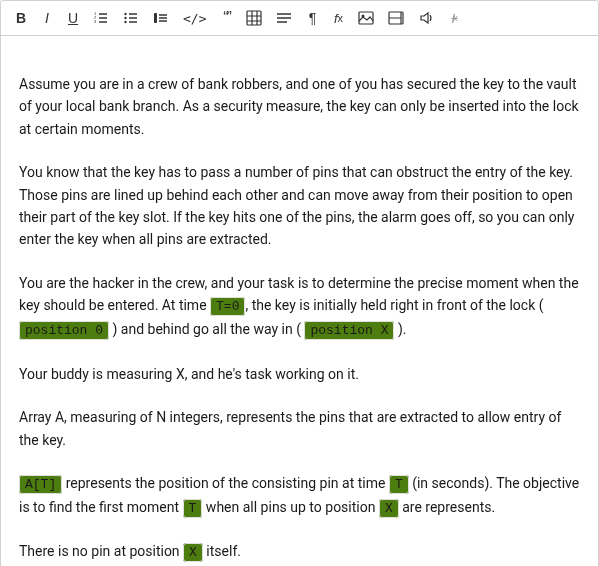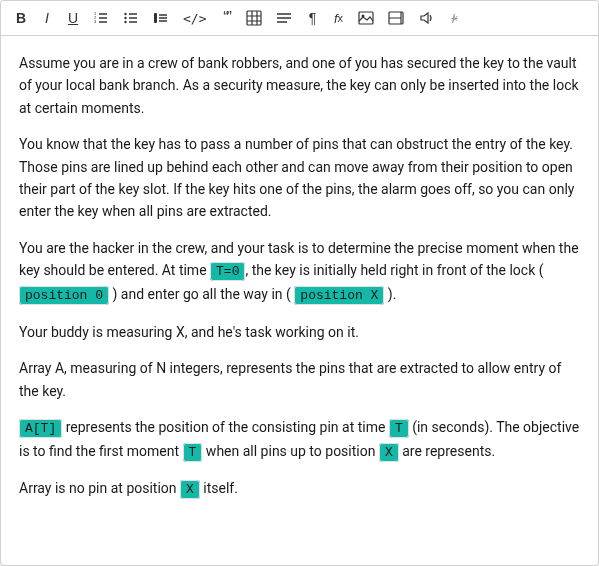--- a/index.html
+++ b/index.html
@@ -65,29 +65,30 @@
 
     .content-area {
       padding: 16px 18px;
       font-size: 14px;
       line-height: 1.6;
       color: #1a1a1a;
     }
 
     .content-area p {
       margin-bottom: 14px;
+      margin-top: 21px;
     }
 
     .content-area p:last-child {
       margin-bottom: 0;
     }
 
     code.inline {
       font-family: 'Courier New', Courier, monospace;
-      background: #14b8a6;
+      background: #4d7c0f;
       border: 1px solid #e0e0e0;
       border-radius: 3px;
       padding: 1px 5px;
       font-size: 13px;
     }
 
     strong {
       font-weight: normal;
     }
   </style>
@@ -197,33 +198,33 @@
 
     <p>
       <span>Assume you are in a crew of bank robbers, and one of you has secured the key to the vault of your local bank branch. As a security measure, the key can only be inserted into the lock at certain moments.</span>
     </p>
 
     <p>
       <span>You know that the key has to pass a number of pins that can obstruct the entry of the key. Those pins are lined up behind each other and can move away from their position to open their part of the key slot. If the key hits one of the pins, the alarm goes off, so you can only enter the key when all pins are extracted.</span>
     </p>
 
     <p>
-      <span>You are the hacker in the crew, and your task is to determine the precise moment when the key should be entered. At time </span><code class="inline">T=0</code><span>, the key is initially held right in front of the lock ( </span><code class="inline">position 0</code><span> ) and enter go all the way in ( </span><code class="inline">position X</code><span> ).</span>
+      <span>You are the hacker in the crew, and your task is to determine the precise moment when the key should be entered. At time </span><code class="inline">T=0</code><span>, the key is initially held right in front of the lock ( </span><code class="inline">position 0</code><span> ) and behind go all the way in ( </span><code class="inline">position X</code><span> ).</span>
     </p>
 
     <p>
       <span>Your buddy is measuring X, and he's task working on it.</span>
     </p>
 
     <p>
       <strong>Array <span>A</span></strong><span>, measuring of </span><strong>N integers</strong><span>, represents the pins that are extracted to allow entry of the key.</span>
     </p>
 
     <p>
       <code class="inline">A[T]</code><span> represents the position of the consisting pin at time </span><code class="inline">T</code><span> (in seconds). The objective is to find the first moment </span><code class="inline">T</code><span> when all pins up to position </span><code class="inline">X</code><span> are represents.</span>
     </p>
 
     <p>
-      <span>Array is no pin at position </span><code class="inline">X</code><span> itself.</span>
+      <span>There is no pin at position </span><code class="inline">X</code><span> itself.</span>
     </p>
 
   </div>
 </div>
 
 </body></html>

